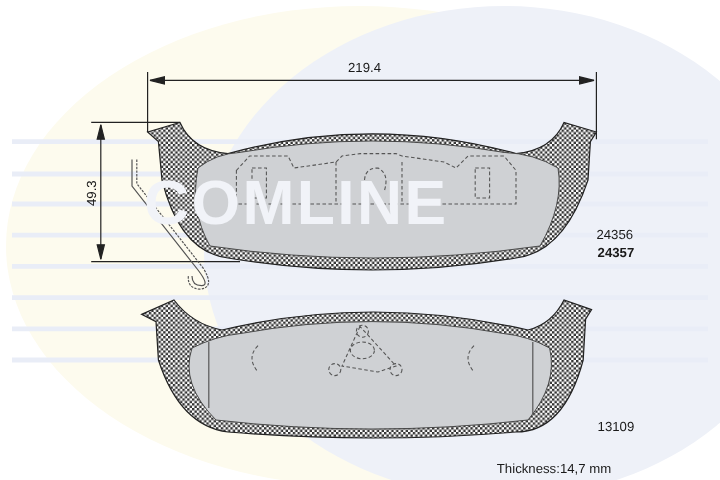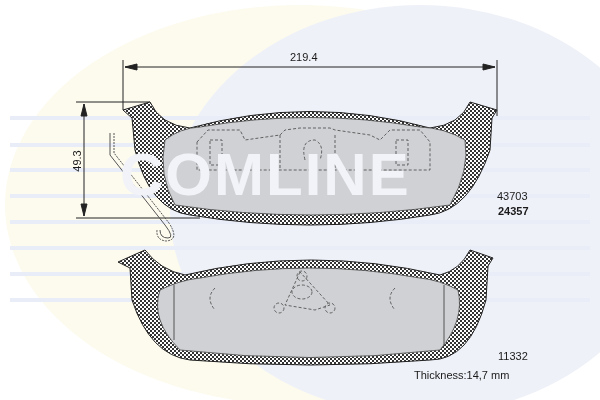--- a/index.html
+++ b/index.html
@@ -4,22 +4,22 @@
 <style>
   html, body { margin:0; padding:0; background:#ffffff; }
   body { width:600px; height:400px; overflow:hidden; position:relative; font-family:"Liberation Sans", sans-serif; }
   #stage { position:absolute; left:0; top:0; width:600px; height:400px; }
   .label { position:absolute; font-family:"Liberation Sans", sans-serif; color:#1a1a1a; font-size:11px; white-space:nowrap; }
   .dim-width { left:290px; top:51px; }
   .dim-height { left:66px; top:155px; transform:rotate(-90deg); transform-origin:center; }
   .part-a { left:497px; top:190px; }
   .part-b { left:498px; top:205px;font-weight:bold; }
   .part-c { left:498px; top:350px; }
-  .thickness { left:414px; top:369px; }
-  .wm { position:absolute; left:120px; top:140px; font-size:60px; font-weight:bold; color:#f1f3f8; letter-spacing:2px; }
+  .thickness { left:414px; top:385px; }
+  .wm { position:absolute; left:120px; top:140px; font-size:52px; font-weight:bold; color:#f1f3f8; letter-spacing:2px; }
 </style>
 </head>
 <body>
 
 <div id="stage">
   <svg width="600" height="400" viewBox="0 0 600 400" style="position:absolute;left:0;top:0;">
     <defs>
       <pattern id="hatch" width="4" height="4" patternUnits="userSpaceOnUse">
         <rect width="4" height="4" fill="#ffffff"></rect>
         <rect width="2" height="2" fill="#333"></rect>
@@ -89,17 +89,17 @@
         <circle cx="279" cy="308" r="5"></circle>
         <circle cx="330" cy="308" r="5"></circle>
         <circle cx="302" cy="276" r="5"></circle>
       </g>
     </g>
   </svg>
 
   <div class="wm">COMLINE</div>
   <div class="label dim-width">219.4</div>
   <div class="label dim-height">49.3</div>
-  <div class="label part-a">43703</div>
+  <div class="label part-a">24356</div>
   <div class="label part-b">24357</div>
-  <div class="label part-c">11332</div>
+  <div class="label part-c">13109</div>
   <div class="label thickness">Thickness:14,7 mm</div>
 </div>
 
 </body></html>

